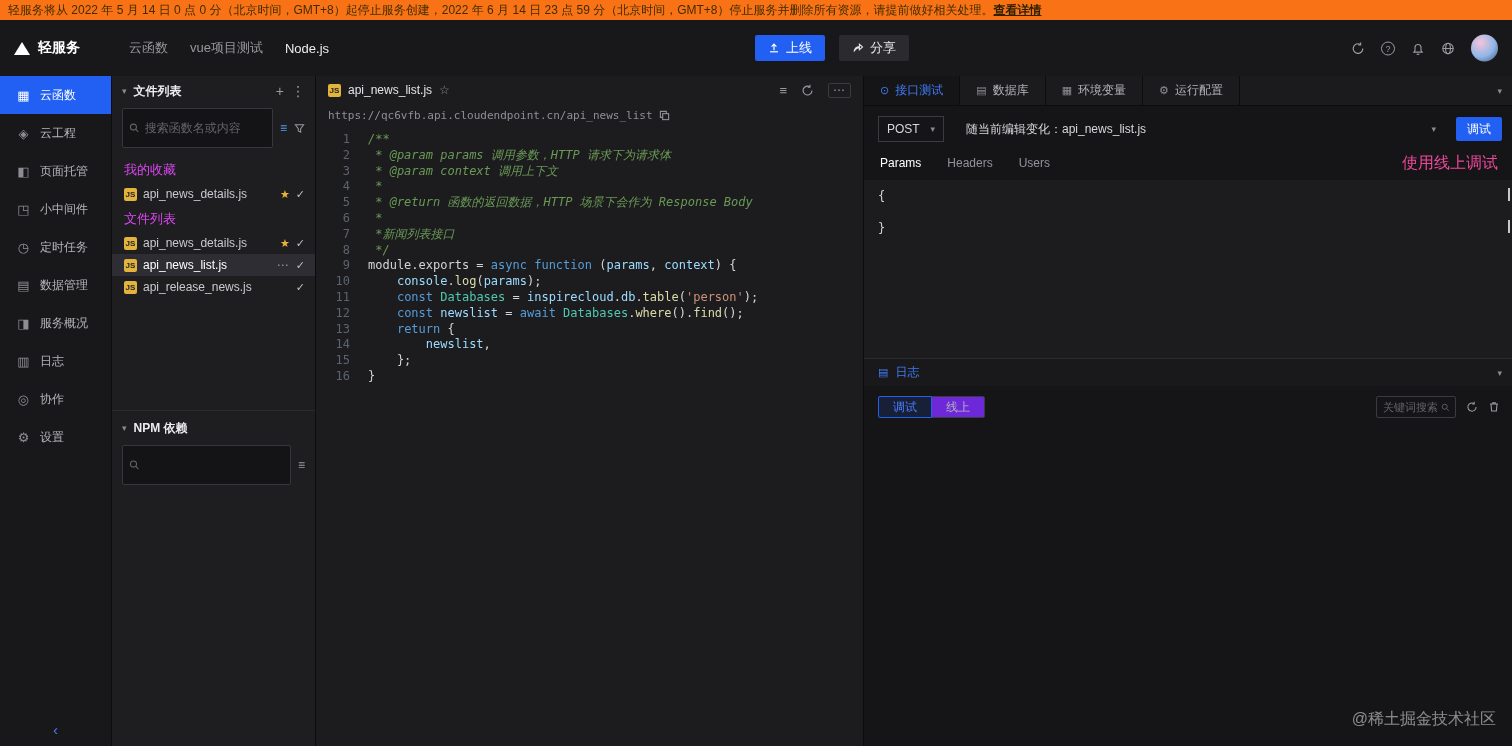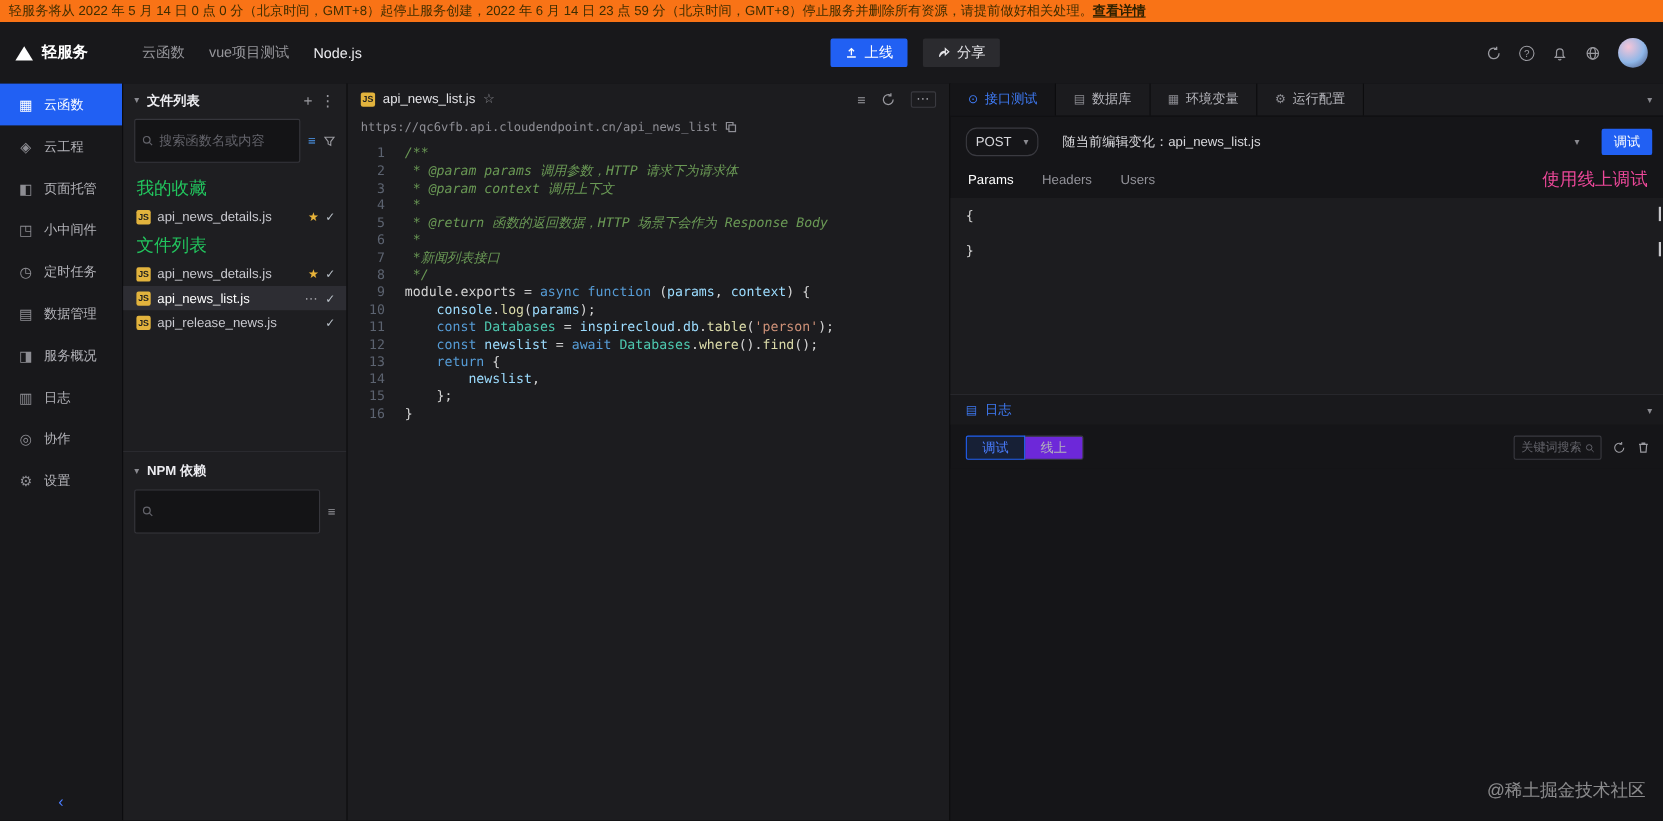--- a/index.html
+++ b/index.html
@@ -40,21 +40,21 @@
   
   .file-panel{position:absolute;left:111px;top:76px;width:204px;bottom:0;background:#1e1e21;border-left:1px solid #0c0c0e}
   .fp-header{height:30px;display:flex;align-items:center;gap:7px;padding:0 10px}
   .fp-chev{color:#8a8a90;font-size:9px}
   .fp-title{font-size:12px;font-weight:bold;color:#ededf1;flex:1}
   .fp-hicon{color:#9a9aa0;font-size:14px;cursor:pointer}
   .fp-search-row{display:flex;align-items:center;gap:7px;padding:0 10px;margin:2px 0 8px}
   .search-box{flex:1;height:40px;background:#141416;border:1px solid #36363c;border-radius:2px;display:flex;align-items:center;gap:5px;padding:0 6px;color:#63636a}
   .fp-sort{color:#4f9ef8;font-size:12px;cursor:pointer}
   .fp-filter{color:#9a9aa0;cursor:pointer}
-  .fp-section-label{padding:5px 12px 4px;font-size:16px;color:#22c55e}
+  .fp-section-label{padding:5px 12px 4px;font-size:13px;color:#d946ef}
   .file-row{height:22px;display:flex;align-items:center;gap:6px;padding:0 10px 0 12px;font-size:12px;color:#c9c9cf;cursor:pointer}
   .file-row.selected{background:#2d2d33;color:#fff}
   .js-badge{width:13px;height:13px;border-radius:2px;background:#e2b33d;color:#1f1f1f;font-size:8px;font-weight:bold;display:flex;align-items:center;justify-content:center;flex:none}
   .file-name{white-space:nowrap;overflow:hidden;text-overflow:ellipsis}
   .row-right{margin-left:auto;display:flex;align-items:center;gap:6px}
   .star{color:#e8b339;font-size:11px}
   .check{color:#b9c0c8;font-size:11px}
   .more{color:#9a9aa0;font-size:12px;letter-spacing:1px}
   .npm-section{position:absolute;left:0;right:0;top:334px;border-top:1px solid #2a2a2f;padding-top:2px}
 
@@ -82,21 +82,21 @@
 
   
   .right-panel{position:absolute;left:863px;top:76px;right:0;bottom:0;background:#151518;border-left:1px solid #0c0c0e;display:flex;flex-direction:column}
   .rp-tabs{height:30px;background:#1b1b1e;display:flex;align-items:stretch;position:relative;border-bottom:1px solid #0c0c0e;flex:none}
   .rp-tab{display:flex;align-items:center;gap:6px;padding:0 16px;font-size:12px;color:#b4b4ba;border-right:1px solid #0c0c0e;cursor:pointer}
   .rp-tab .rp-tab-ic{font-size:11px;color:#8d8d93}
   .rp-tab.active{color:#3f7bf6;background:#151518}
   .rp-tab.active .rp-tab-ic{color:#3f7bf6}
   .rp-tabs-chevron{position:absolute;right:10px;top:50%;transform:translateY(-50%);color:#8a8a90;font-size:9px;cursor:pointer}
   .rp-request{display:flex;align-items:center;gap:10px;padding:10px 10px 8px 14px;flex:none}
-  .rp-method{width:66px;height:26px;border:1px solid #3a3a40;border-radius:10px;display:flex;align-items:center;justify-content:space-between;padding:0 8px;font-size:12px;color:#d8d8dc;cursor:pointer}
+  .rp-method{width:66px;height:26px;border:1px solid #3a3a40;border-radius:0;display:flex;align-items:center;justify-content:space-between;padding:0 8px;font-size:12px;color:#d8d8dc;cursor:pointer}
   .chev{color:#8a8a90;font-size:9px}
   .rp-binding{flex:1;height:26px;display:flex;align-items:center;justify-content:space-between;padding:0 10px 0 12px;font-size:12px;color:#d8d8dc;cursor:pointer}
   .rp-debug{width:46px;height:24px;background:#2160f3;color:#fff;font-size:12px;border-radius:2px;display:flex;align-items:center;justify-content:center;cursor:pointer;flex:none}
   .rp-param-tabs{display:flex;gap:26px;padding:0 16px;height:26px;align-items:center;position:relative;flex:none}
   .rp-ptab{font-size:12px;color:#93939a;cursor:pointer}
   .rp-ptab.active{color:#fff}
   .rp-online{position:absolute;right:14px;color:#ec4899;font-size:16px;cursor:pointer}
   .rp-json{height:178px;background:#1c1c1f;margin-top:4px;position:relative;font-family:"DejaVu Sans Mono",monospace;font-size:12px;color:#d4d4d4;padding:8px 0 0 14px;flex:none}
   .json-line{height:16px;line-height:16px;white-space:pre}
   .json-marks{position:absolute;right:2px;top:8px}

